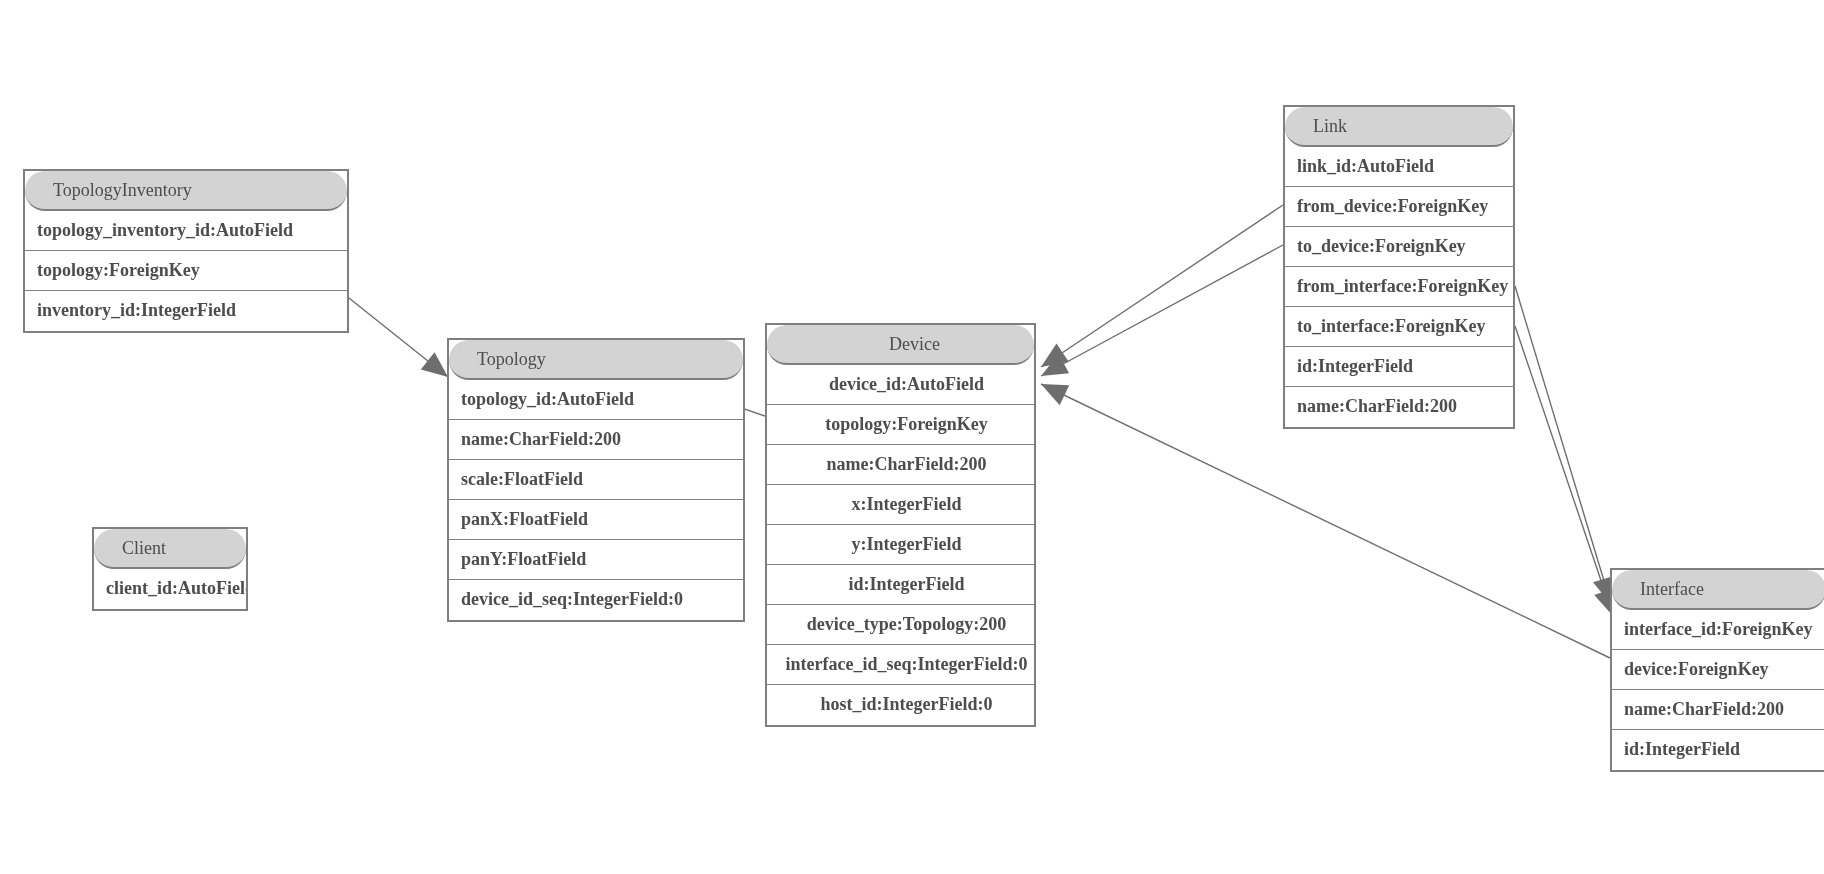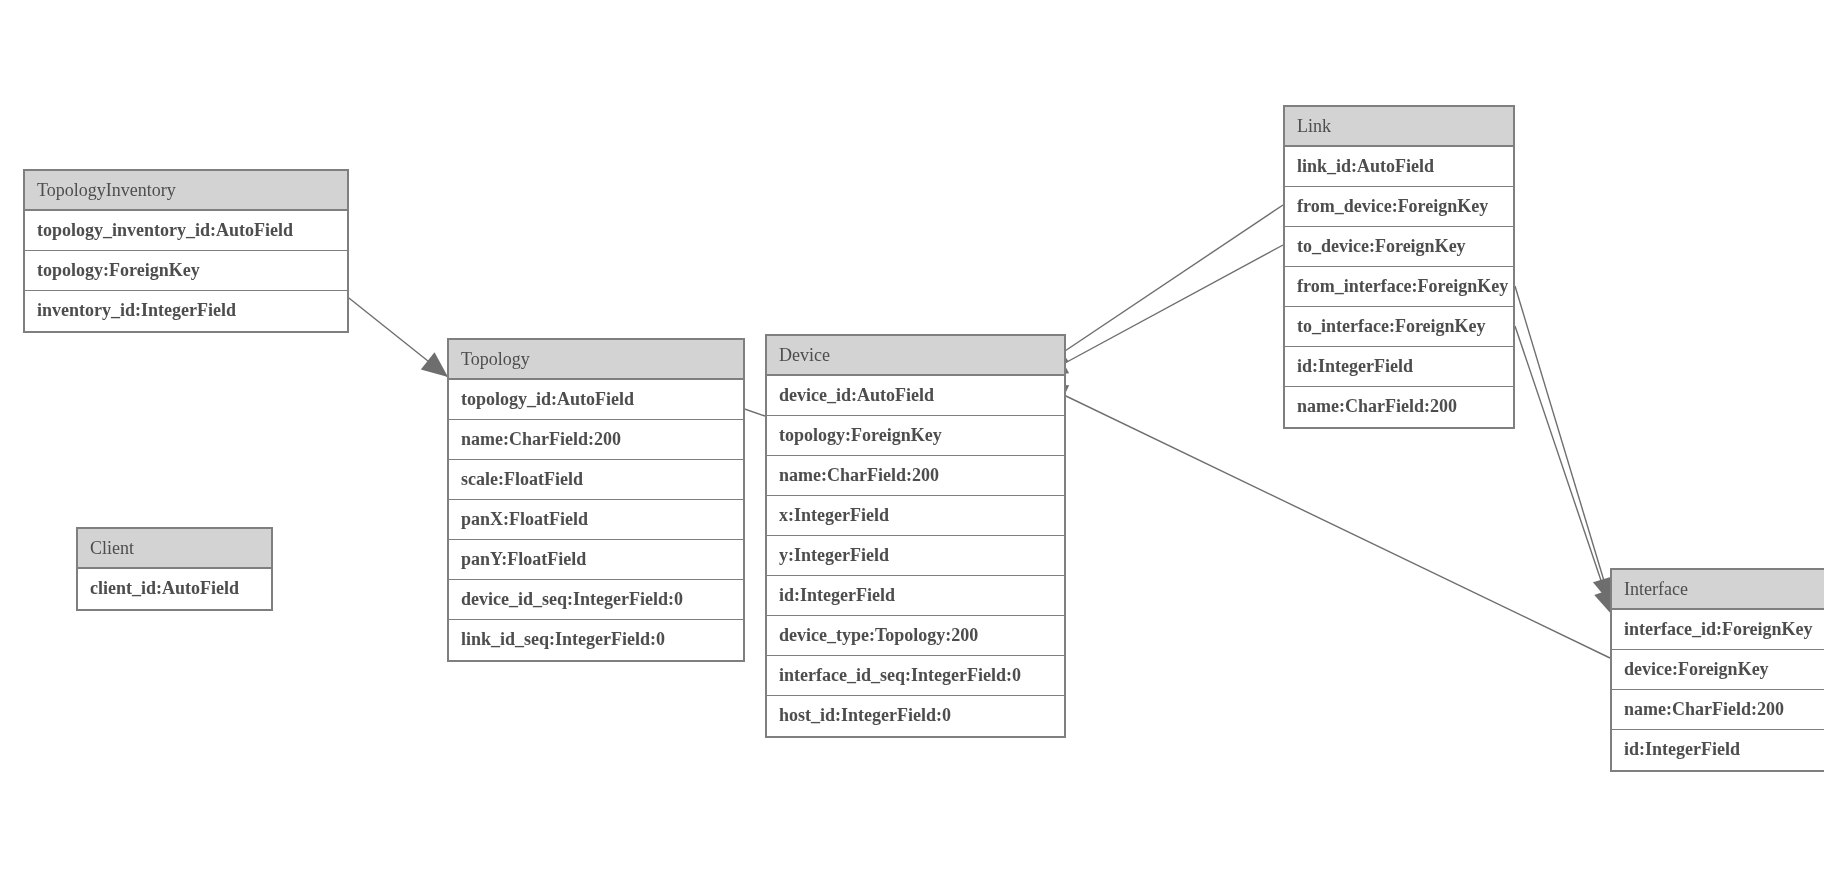--- a/index.html
+++ b/index.html
@@ -22,24 +22,24 @@
     position:absolute;
     background:#ffffff;
     border:2px solid var(--border);
     box-sizing:border-box;
     color:var(--text);
     font-size:18px;
   }
   .e-header{
     height:40px;line-height:38px;
     background:var(--header-fill);
-    padding-left:12px;
+    padding-left:28px;
     border-bottom:2px solid var(--border);
     box-sizing:border-box;
-    white-space:nowrap;overflow:hidden;
+    white-space:nowrap;overflow:hidden;border-radius:20px;
   }
   .e-row{
     height:40px;line-height:38px;
     padding-left:12px;
     border-bottom:1px solid var(--border);
     box-sizing:border-box;
     white-space:nowrap;overflow:hidden;font-weight:bold;
   }
   .e-row:last-child{border-bottom:none;}
 </style>
@@ -73,29 +73,28 @@
   </div>
 
   <div class="entity" style="left: 447px; top: 318px; width: 298px; margin-top: 20px;">
     <div class="e-header">Topology</div>
     <div class="e-row">topology_id:AutoField</div>
     <div class="e-row">name:CharField:200</div>
     <div class="e-row">scale:FloatField</div>
     <div class="e-row">panX:FloatField</div>
     <div class="e-row">panY:FloatField</div>
     <div class="e-row">device_id_seq:IntegerField:0</div>
-    <div class="e-row">link_id_seq:IntegerField:0</div>
   </div>
 
-  <div class="entity" style="left: 76px; top: 527px; width: 197px;">
+  <div class="entity" style="left: 92px; top: 527px; width: 156px;">
     <div class="e-header">Client</div>
     <div class="e-row">client_id:AutoField</div>
   </div>
 
-  <div class="entity" style="left: 765px; top: 334px; width: 301px;">
+  <div class="entity" style="left: 765px; top: 323px; width: 271px; text-align: center;">
     <div class="e-header">Device</div>
     <div class="e-row">device_id:AutoField</div>
     <div class="e-row">topology:ForeignKey</div>
     <div class="e-row">name:CharField:200</div>
     <div class="e-row">x:IntegerField</div>
     <div class="e-row">y:IntegerField</div>
     <div class="e-row">id:IntegerField</div>
     <div class="e-row">device_type:Topology:200</div>
     <div class="e-row">interface_id_seq:IntegerField:0</div>
     <div class="e-row">host_id:IntegerField:0</div>

